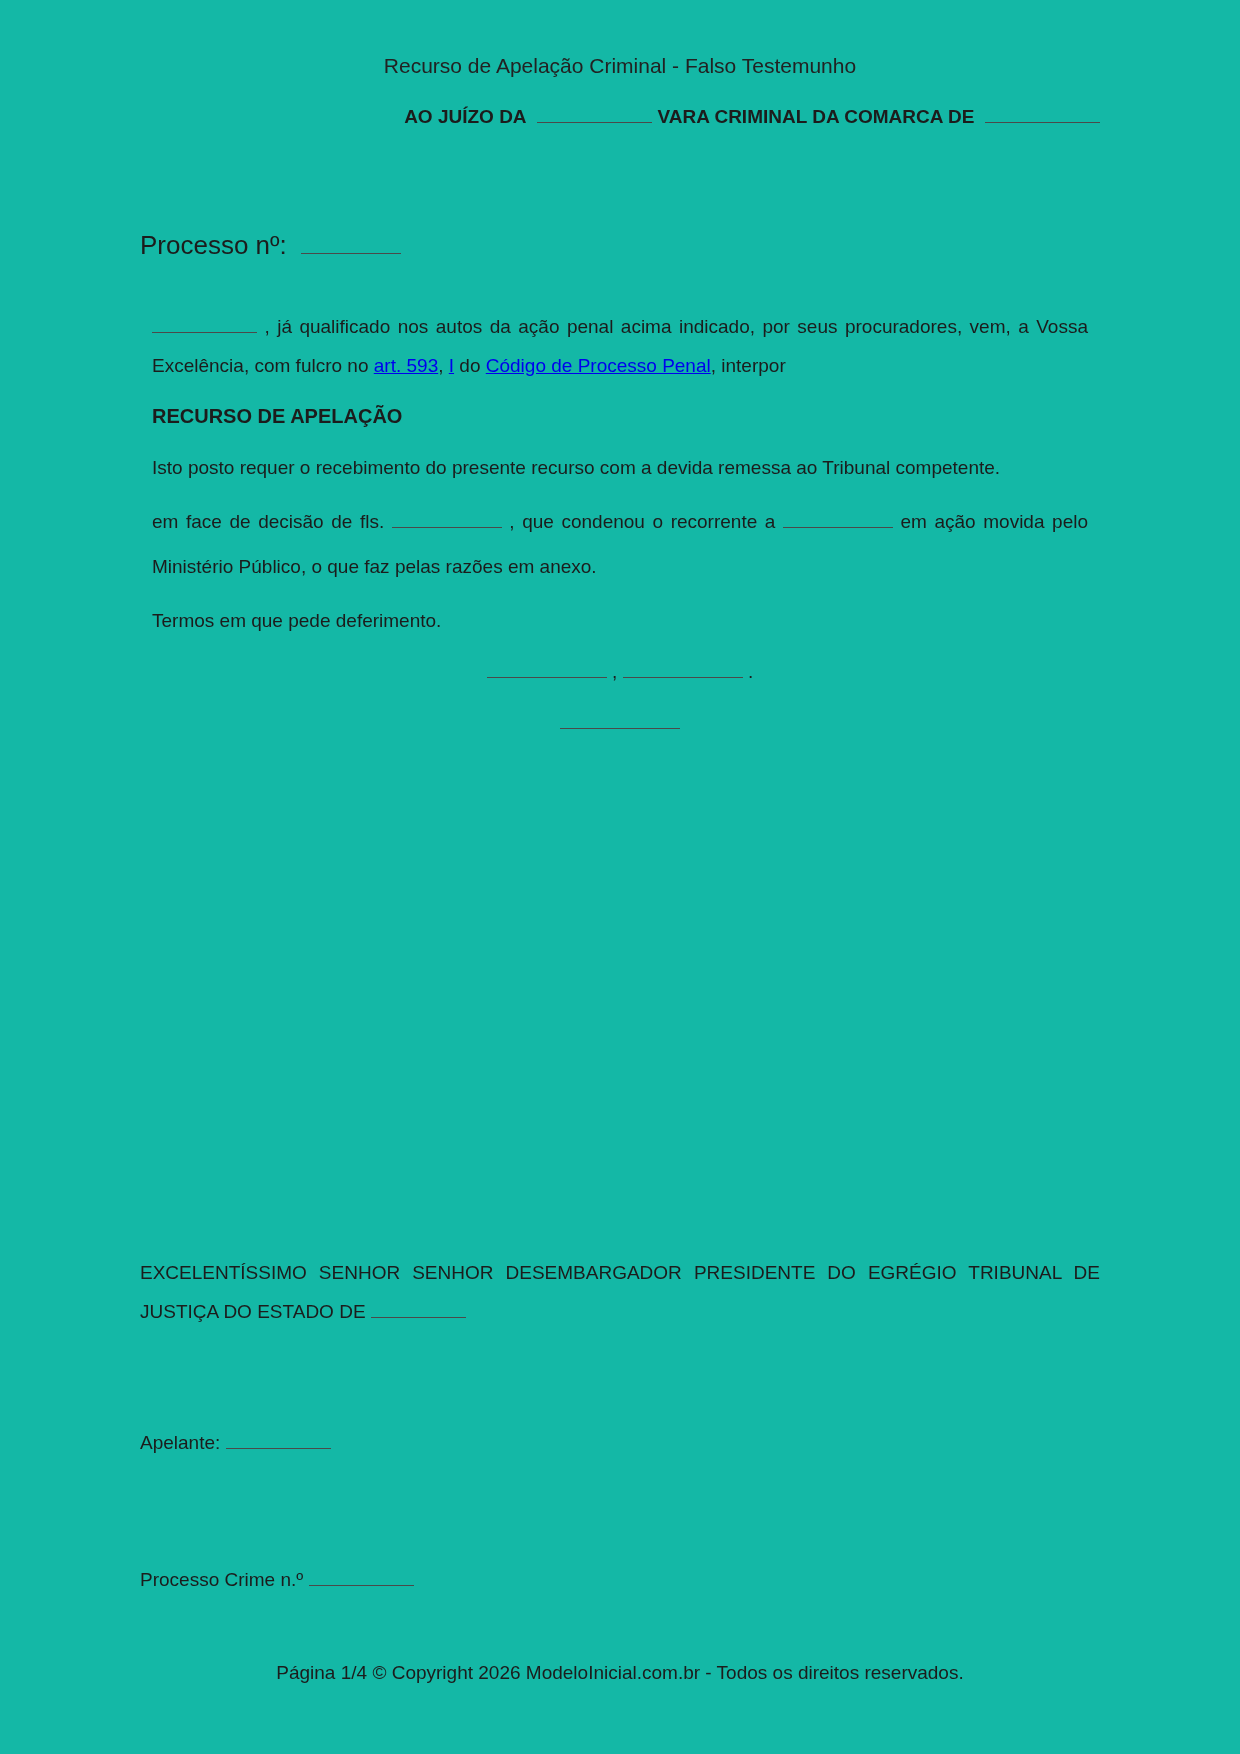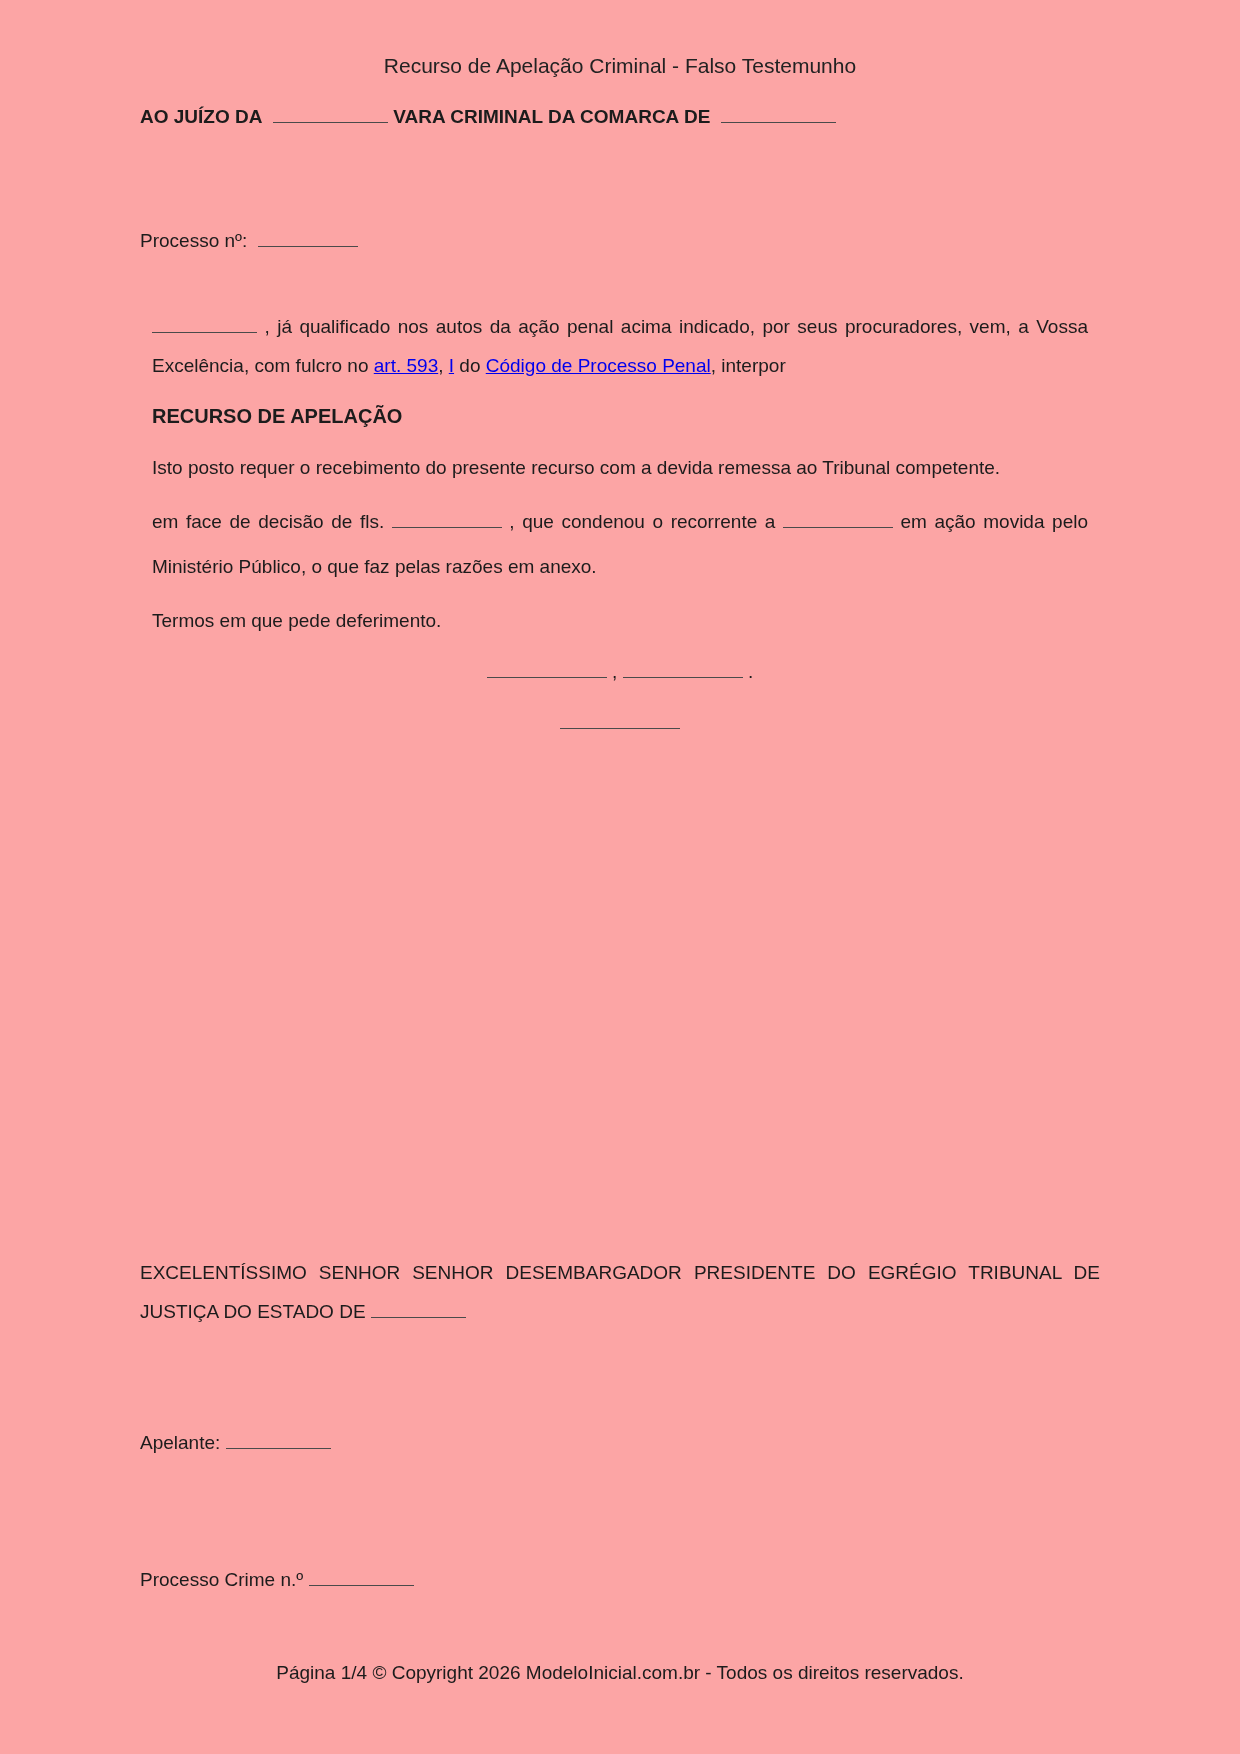--- a/index.html
+++ b/index.html
@@ -12,46 +12,47 @@
     height: 1754px;
     position: relative;
     font-family: "Liberation Sans", "DejaVu Sans", sans-serif;
     color: #1c1c1c;
     font-size: 19px;
     overflow: hidden;
   }
   .page {
     position: absolute;
     inset: 0;
-    background: #fca5a5;
+    background: #14b8a6;
   }
   .doc-title {
     position: absolute;
     left: 140px;
     right: 140px;
     top: 54px;
     text-align: center;
     font-size: 21px;
     font-weight: 400;
     color: #222222;
   }
   .addressing {
     position: absolute;
     left: 140px;
     right: 140px;
     top: 106px;
     font-weight: 700;
     font-size: 19px;
+    text-align: right;
   }
   .processo-line {
     position: absolute;
     left: 140px;
     right: 152px;
     top: 230px;
-    font-size: 19px;
+    font-size: 26px;
   }
   .body-block {
     position: absolute;
     left: 140px;
     right: 140px;
     top: 295px;
   }
   .body-block p {
     margin: 12px;
   }

